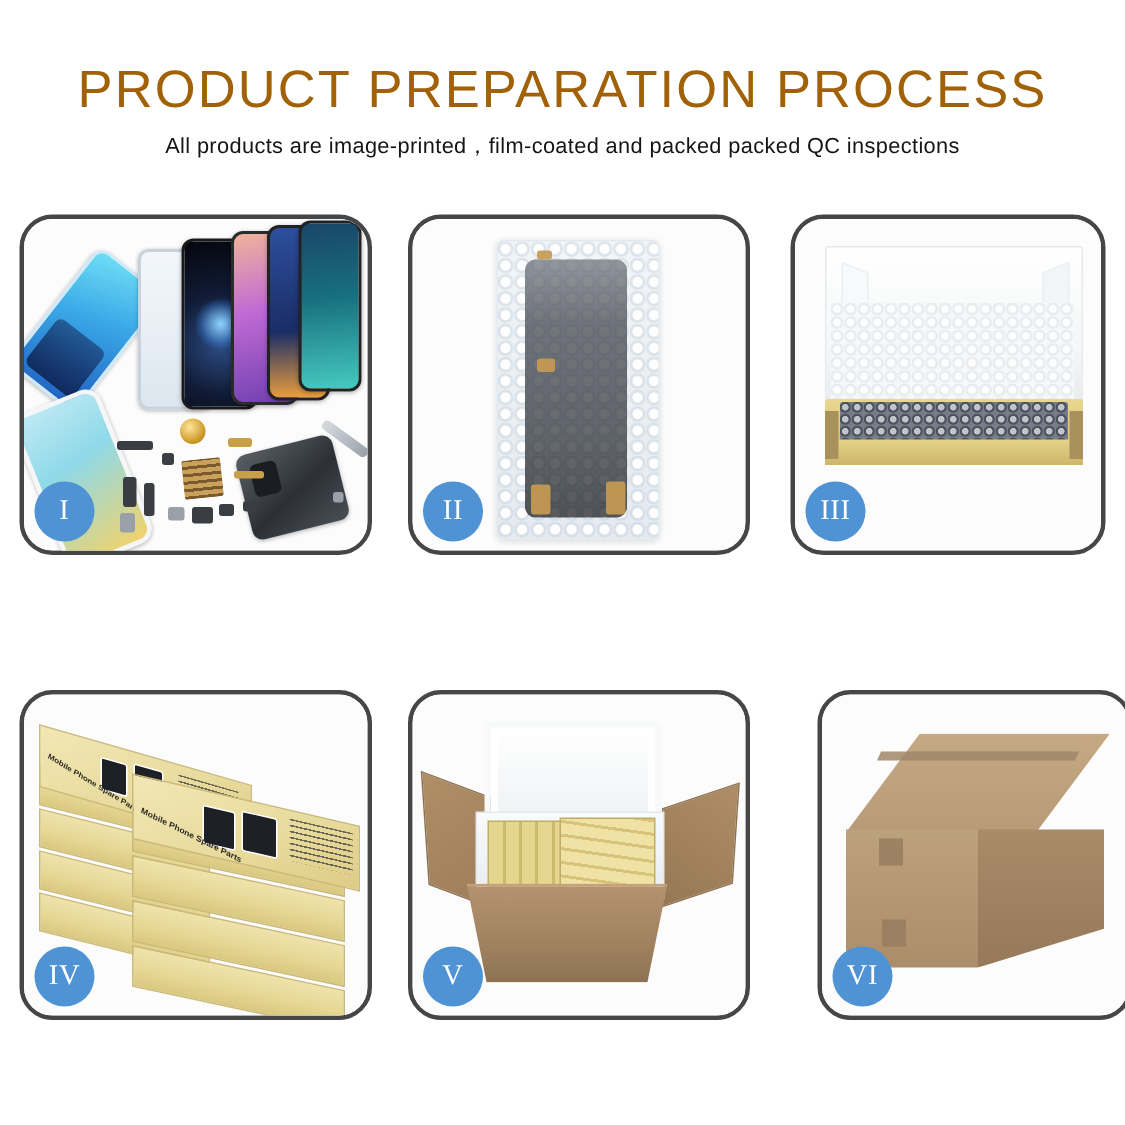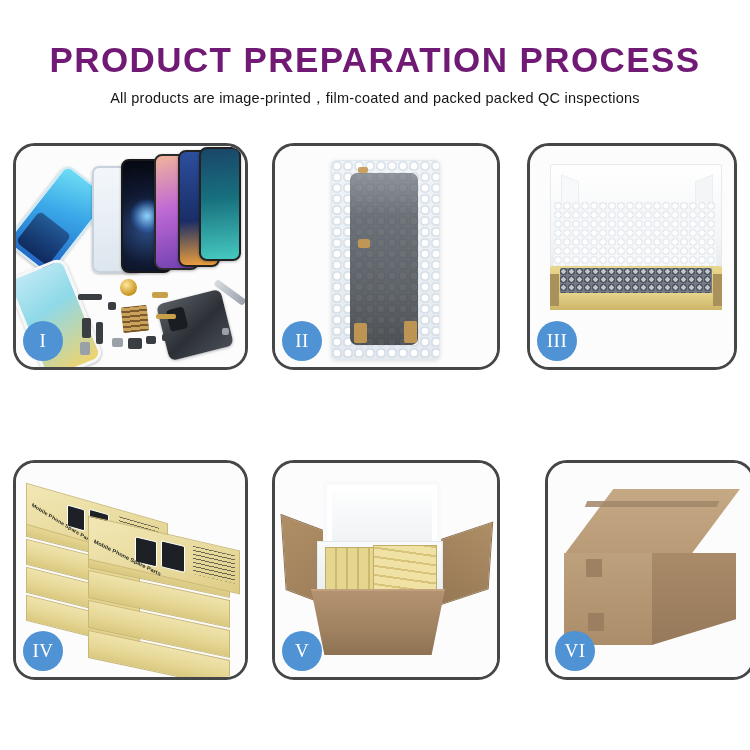--- a/index.html
+++ b/index.html
@@ -24,23 +24,23 @@
   .header {
     position: absolute;
     left: 0;
     top: 40px;
     width: 750px;
     text-align: center;
   }
   .title {
     font-family: "Liberation Sans", sans-serif;
     font-size: 35px;
-    font-weight: 700;
+    font-weight: 400;
     letter-spacing: 1.4px;
-    color: #701a75;
+    color: #a16207;
     line-height: 40px;
     white-space: nowrap;
   }
   .subtitle {
     margin-top: 9px;
     font-family: "Liberation Sans", sans-serif;
     font-size: 14.5px;
     font-weight: 400;
     letter-spacing: 0.25px;
     color: #151515;

